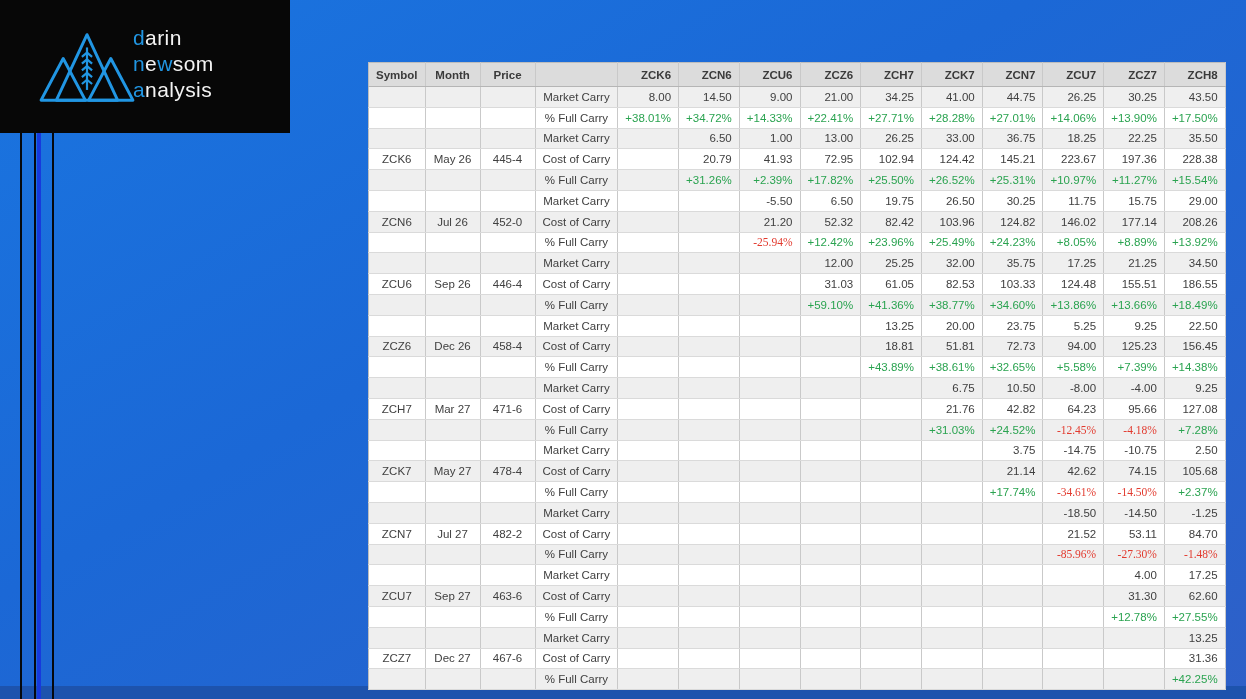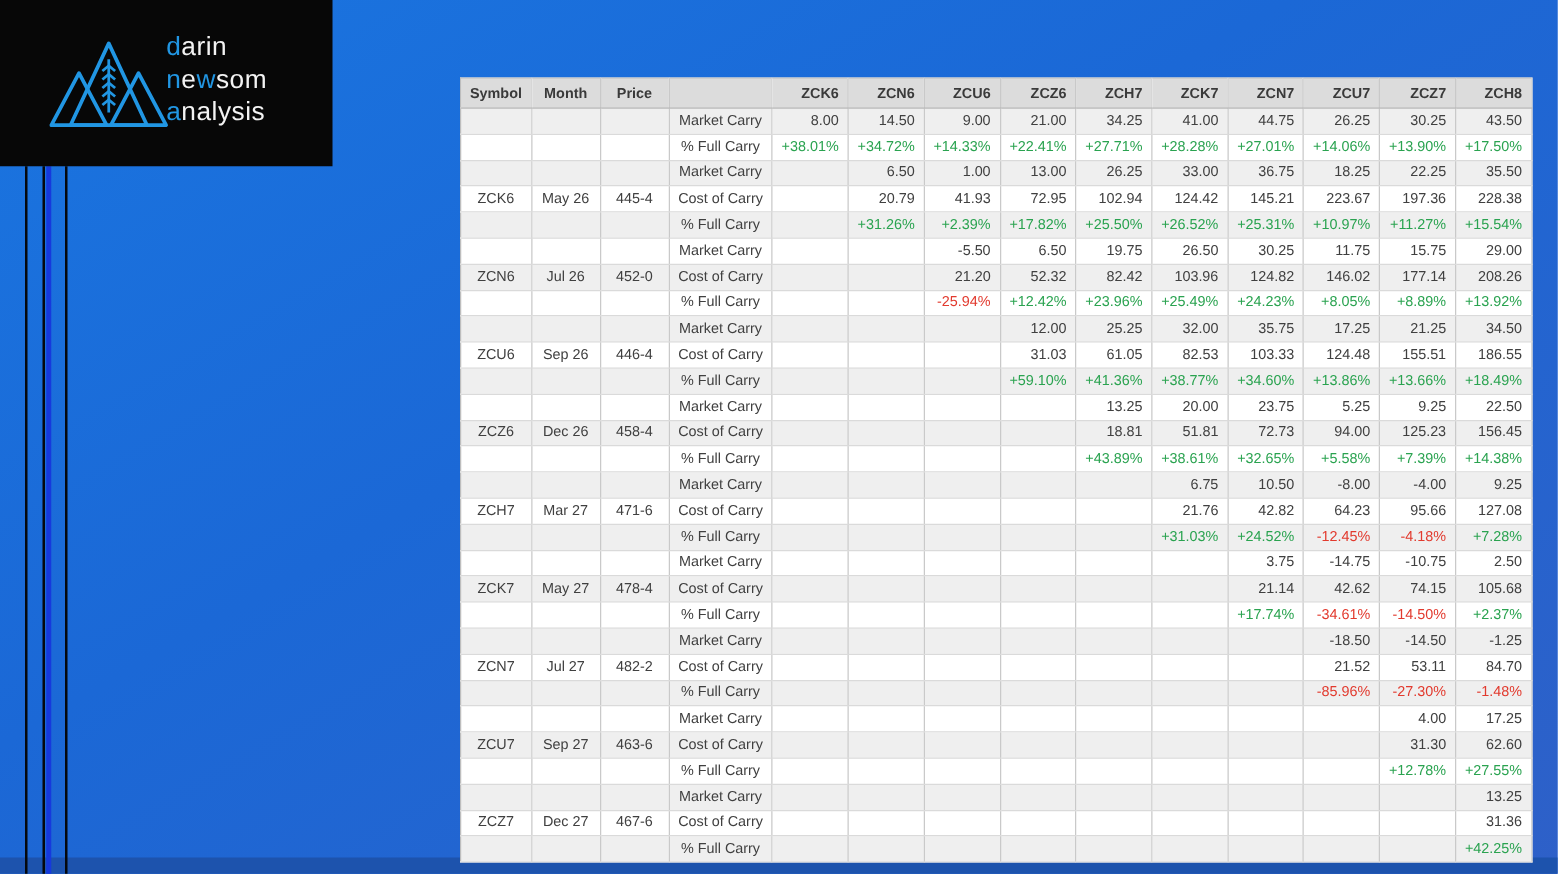--- a/index.html
+++ b/index.html
@@ -9,21 +9,21 @@
     background:#2263d0;
   }
   #stage{
     position:relative;width:1246px;height:699px;
     background:linear-gradient(150deg,#1a75e0 0%,#1b68d6 42%,#2e60c8 100%);
   }
   
   .bottom-band{position:absolute;left:0;top:686px;width:1246px;height:13px;background:#1d53ad;}
 
   
-  .logo-box{position:absolute;left:0;top:0;width:266px;height:133px;background:#070707;display:flex;align-items:center;}
+  .logo-box{position:absolute;left:0;top:0;width:290px;height:133px;background:#070707;display:flex;align-items:center;}
   .logo-icon{position:absolute;left:36px;top:30px;width:102px;height:74px;}
   .wordmark{position:absolute;left:133px;top:25px;line-height:26px;font-size:21px;letter-spacing:.4px;color:#f3f3f3;font-weight:400;}
   .wordmark .accent{color:var(--logo-accent,#2196e3);}
 
   
   .stripe{position:absolute;top:133px;height:566px;}
   .stripe.s1{left:20px;width:2px;background:#05080d;}
   .stripe.s2{left:34px;width:2px;background:#05080d;}
   .stripe.s3{left:36.5px;width:4px;background:#1639dd;}
   .stripe.s4{left:52px;width:2px;background:#05080d;}
@@ -45,21 +45,21 @@
     background:#dcdcdc;font-weight:700;height:23px;color:#3a3a3a;
     border-bottom:1px solid #b5b5b5;
   }
   .carry-table th.c-head{text-align:center;}
   .carry-table th.v-head{text-align:right;}
   .carry-table tbody tr:nth-child(odd){background:#efefef;}
   .carry-table tbody tr:nth-child(even){background:#ffffff;}
   .carry-table td.ctr{text-align:center;}
   .carry-table td.num{text-align:right;}
   .carry-table td.pos{color:var(--pos,#2aa350);}
-  .carry-table td.neg{color:var(--neg,#e23a2e);}
+  .carry-table td.neg{color:var(--neg,#e23a2e);font-family:Liberation Serif, serif;}
 </style>
 </head>
 <body>
 
 <div id="stage">
 
   <div class="bottom-band"></div>
 
   <div class="stripe s1"></div>
   <div class="stripe s2"></div>

